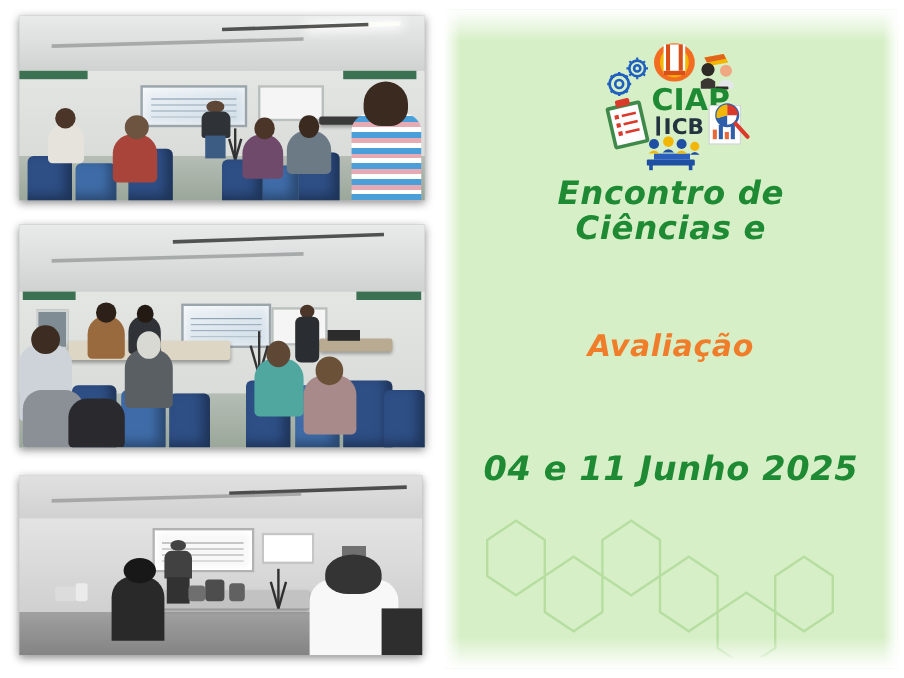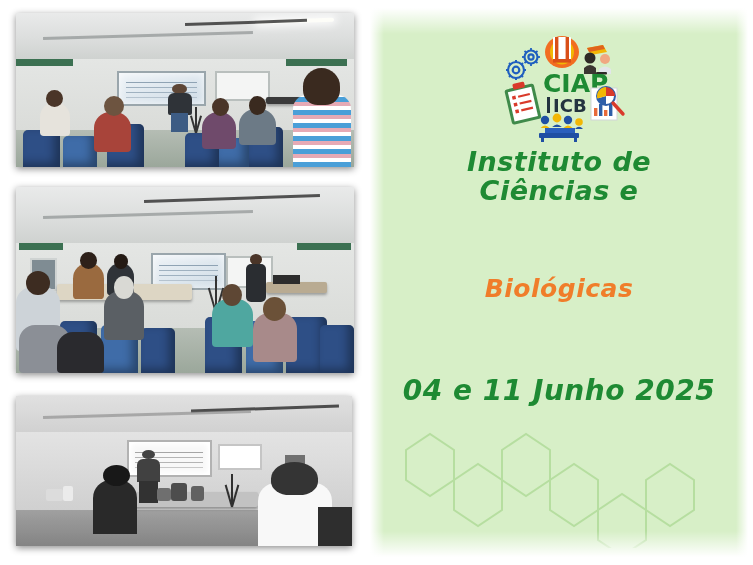--- a/index.html
+++ b/index.html
@@ -320,26 +320,26 @@
           <path d="M68.5 98 q4.5 -5 9 0 z" fill="#f2b705"></path>
           <circle cx="84" cy="92" r="3.8" fill="#f2b705"></circle>
           <path d="M80 99 q4 -4.6 8 0 z" fill="#1f4fa3"></path>
           <rect x="46" y="107" width="3" height="5" fill="#1f4fa3"></rect>
           <rect x="79" y="107" width="3" height="5" fill="#1f4fa3"></rect>
         </g>
       </svg>
     </div>
 
     <div class="txt-block script" id="title-green">
-      <div>Instituto de</div>
+      <div>Encontro de</div>
       <div>Ciências e</div>
     </div>
 
     <div class="txt-block script" id="subtitle-orange">
-      <div>Biológicas</div>
+      <div>Avaliação</div>
     </div>
 
     <div class="txt-block script" id="date-green">04 e 11 Junho 2025</div>
 
     <div id="hex-pattern">
       <svg width="340" height="130" viewBox="0 0 340 130" xmlns="http://www.w3.org/2000/svg" fill="none" stroke="#b6dea0" stroke-width="2">
         <polygon points="14,32 38,16 62,32 62,62 38,78 14,62"></polygon>
         <polygon points="62,62 86,46 110,62 110,92 86,108 62,92"></polygon>
         <polygon points="110,32 134,16 158,32 158,62 134,78 110,62"></polygon>
         <polygon points="158,62 182,46 206,62 206,92 182,108 158,92"></polygon>

